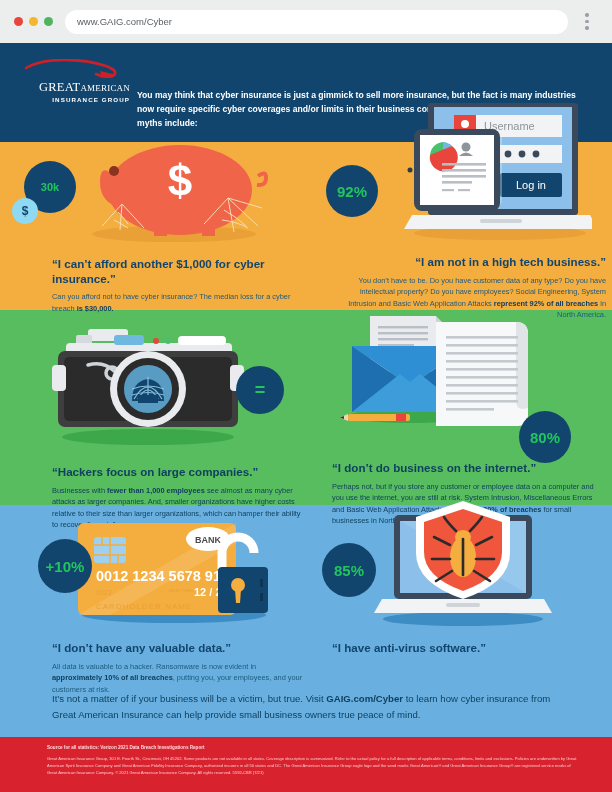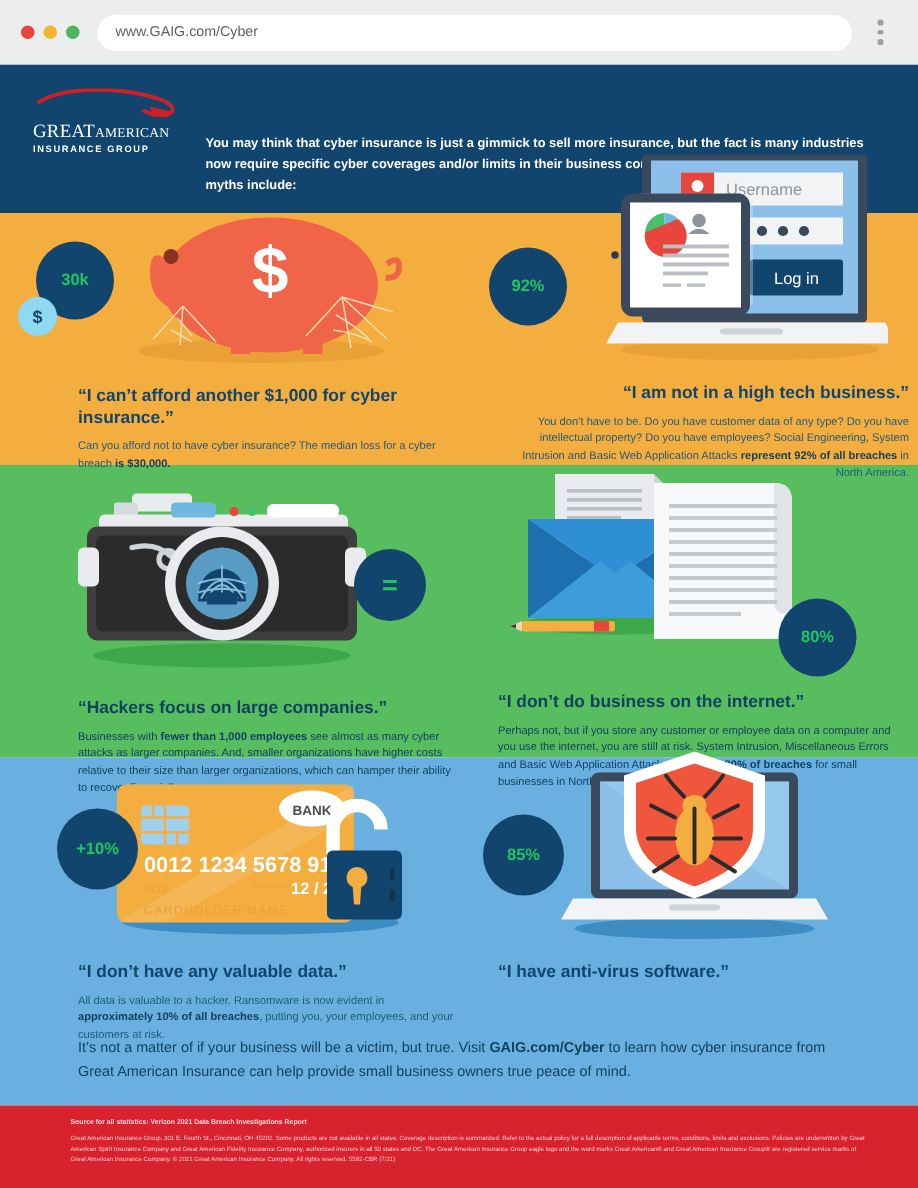--- a/index.html
+++ b/index.html
@@ -34,21 +34,21 @@
   .page { position: absolute; left: 0; top: 43px; width: 612px; height: 749px; overflow: hidden; }
 
   .band { position: absolute; left: 0; width: 612px; }
   .band-navy   { top: 0;   height: 99px;  background: #12456d; }
   .band-orange { top: 99px; height: 168px; background: #f4ad3f; }
   .band-green  { top: 267px; height: 195px; background: #58bd5e; }
   .band-blue   { top: 462px; height: 232px; background: #69b0e0; }
   .band-red    { top: 694px; height: 55px;  background: #d8232f; }
 
   
-  .logo { position: absolute; left: 22px; top: 16px; width: 108px; text-align: left; color: #fff; }
+  .logo { position: absolute; left: 22px; top: 16px; width: 108px; text-align: right; color: #fff; }
   .logo .swoosh { width: 104px; height: 22px; display: block; }
   .logo .brand { font-family: "Liberation Serif", serif; font-size: 12.5px;
                  letter-spacing: .2px; line-height: 1; white-space: nowrap; }
   .logo .brand .sm { font-size: 9px; }
   .logo .sub { font-size: 6.2px; letter-spacing: 1.1px; margin-top: 2px; font-weight: bold; }
 
   .headline { position: absolute; left: 137px; top: 12px; width: 460px;
               color: #7fd3e8; font-size: 25px; font-weight: bold; letter-spacing: -.3px; }
   .intro { position: absolute; left: 137px; top: 46px; width: 452px;
            color: #ffffff; font-size: 8.6px; font-weight: bold; line-height: 1.62; }
@@ -59,21 +59,21 @@
   .cell-body  { font-size: 7.4px; color: #1d5a7e; line-height: 1.55; margin-top: 5px; }
   .cell-body b { font-weight: bold; color: #10405f; }
   .green .cell-title, .green .cell-body { color: #10415f; }
 
   
   .badge {
     position: absolute; border-radius: 50%; background: #12456d;
     color: #22c55e; display: flex; align-items: center; justify-content: center;
     font-weight: bold; z-index: 6;
   }
-  .badge .pct { font-size: 11px; }
+  .badge .pct { font-size: 15px; }
   .badge .kk  { font-size: 11px; }
   .sub-badge {
     position: absolute; width: 26px; height: 26px; border-radius: 50%;
     background: #8fd9f2; color: #12456d; display: flex; align-items: center;
     justify-content: center; font-size: 12px; font-weight: bold; z-index: 7;
   }
 
   .art { position: absolute; }
 
   
@@ -271,21 +271,21 @@
         <rect x="106" y="52" width="72" height="2.6"></rect>
       <rect x="106" y="60" width="72" height="2.6"></rect>
         <rect x="106" y="68" width="72" height="2.6"></rect>
       <rect x="106" y="76" width="72" height="2.6"></rect>
         <rect x="106" y="84" width="72" height="2.6"></rect>
       <rect x="106" y="92" width="72" height="2.6"></rect>
         <rect x="106" y="100" width="48" height="2.6"></rect>
     </g>
   </svg>
 
-  <div class="badge" style="left:519px; top:356px; width:52px; height:52px;">
+  <div class="badge" style="left:519px; top:368px; width:52px; height:52px;">
     <span class="pct">80%</span>
   </div>
 
   <div class="cell green" style="left:332px; top:396px; width:262px;">
     <div class="cell-title">“I don’t do business on the internet.”</div>
     <div class="cell-body"><span>Perhaps not, but if you store any customer or employee data on a computer and you use the internet, you are still at risk. System Intrusion, Miscellaneous Errors and Basic Web Application Attacks </span><b>represent 80% of breaches</b><span> for small businesses in North America.</span></div>
   </div>
 
   <svg class="art" style="left:64px; top:466px; width:220px; height:120px;" viewBox="0 0 220 120">
     <ellipse cx="110" cy="106" rx="92" ry="8" fill="#3d8cc4"></ellipse>

